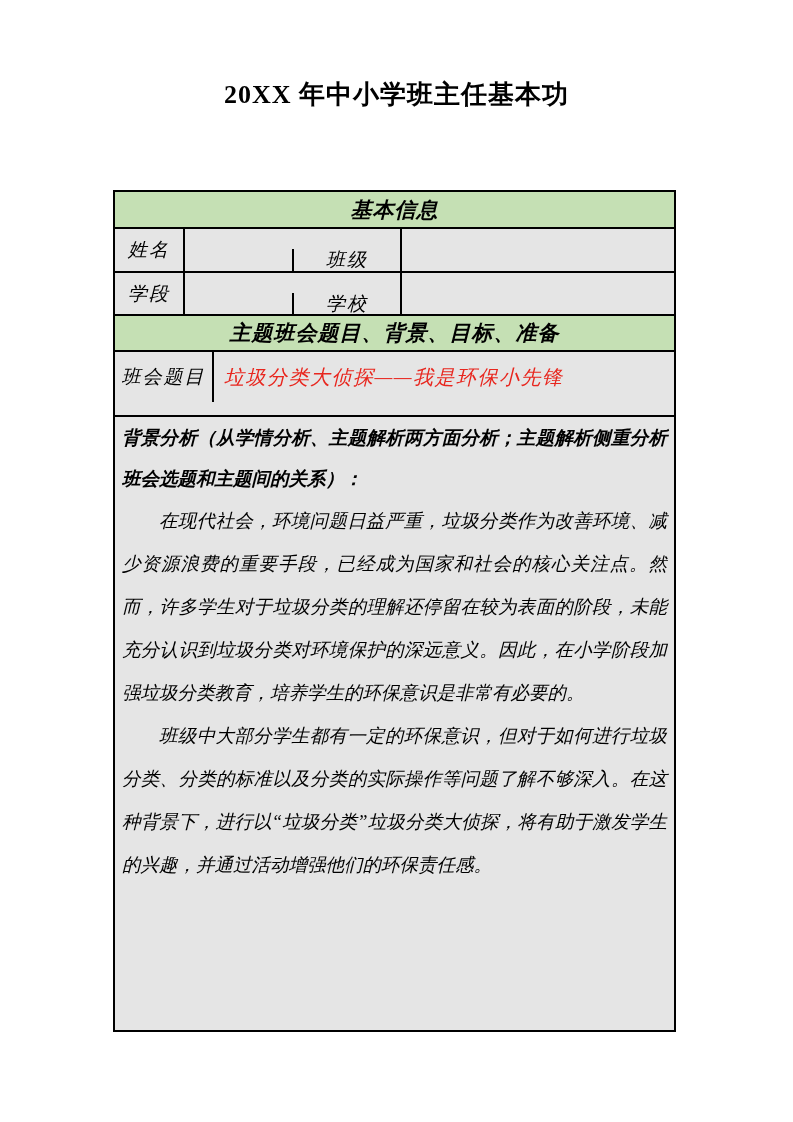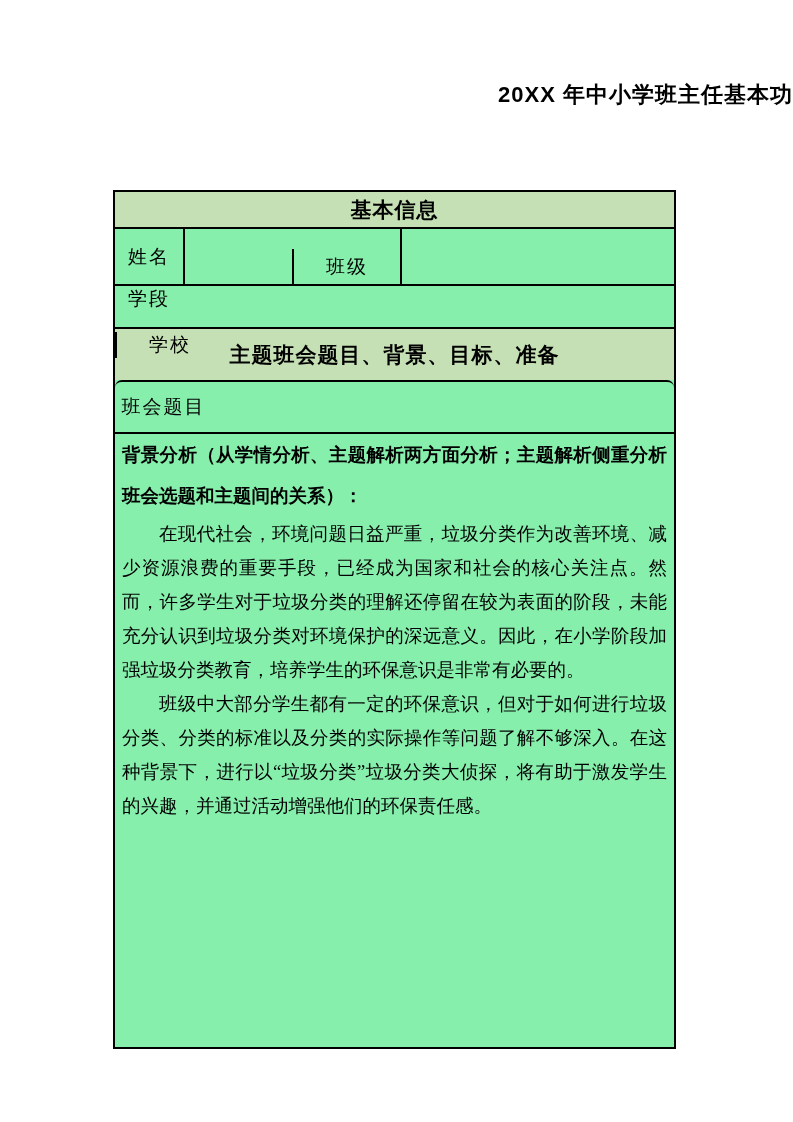--- a/index.html
+++ b/index.html
@@ -8,77 +8,77 @@
     width: 793px; height: 1122px;
     background: #ffffff;
     font-family: "Liberation Serif", serif;
     overflow: hidden;
   }
   .page { position: relative; width: 793px; height: 1122px; background: #fff; }
 
   
   .title-block { padding-top: 66px; text-align: center; }
   .title-line {
-    font-size: 22px; font-weight: bold; line-height: 57px;
+    font-size: 26px; font-weight: bold; line-height: 57px;
     letter-spacing: 1px; color: #000;
-    font-family: Liberation Sans, sans-serif;
-    text-align: right;
+    font-family: Liberation Serif, serif;
   }
   .title-red { color: var(--title-red, #ff0000); }
 
   
   .doc-table {
     position: absolute; left: 113px; top: 190px;
     width: 563px;
     border: 2px solid #000;
-    background: #86efac;
+    background: #e5e5e5;
+    font-style: italic;
   }
   .t-row { display: flex; border-top: 2px solid #000; }
   .t-row:first-child { border-top: none; }
   .cell { border-left: 2px solid #000; }
   .cell:first-child { border-left: none; }
 
   .sec-header {
     background: var(--header-bg, #c5e0b4);
     align-items: center; justify-content: center;
     font-family: "Liberation Sans", sans-serif;
     font-weight: bold; font-size: 21px; letter-spacing: 1px; color: #000;
   }
   .h-sec1 { height: 35px; }
-  .h-sec2 { height: 53px; }
+  .h-sec2 { height: 36px; }
 
-  .info-row-1 { height: 57px; }
-  .info-row-2 { height: 43px; flex-direction: column; }
+  .info-row-1 { height: 44px; }
+  .info-row-2 { height: 43px; }
   .label-cell {
     display: flex; align-items: center; justify-content: center;
     font-size: 19px; letter-spacing: 2px; color: #000;
   }
   .c1 { width: 68px; }
   .c2 { width: 109px; }
   .c3 { width: 108px; margin-top: 20px; }
   .c4 { flex: 1; }
 
-  .topic-row { height: 52px; border-radius: 7px; }
+  .topic-row { height: 52px; }
   .topic-label-cell { width: 97px; }
   .topic-value-cell {
     flex: 1; display: flex; align-items: center;
     padding-left: 10px;
     color: var(--content-red, #e8261e);
     font-size: 20px; letter-spacing: 1.5px;
   }
 
-  .content-row { height: 615px; }
+  .content-row { height: 615px; margin-top: 13px; }
   .content-cell { width: 100%; padding: 1px 7px 0 7px; }
   .content-cell p { margin: 0; color: #000; }
   .bhead {
     font-weight: bold; font-size: 18.5px; line-height: 41px;
     text-align: justify;
   }
   .para {
-    font-size: 18.5px; line-height: 34px;
+    font-size: 18.5px; line-height: 43px;
     text-align: justify; text-indent: 2em;
   }
 </style>
 </head>
 <body>
 
 <div class="page">
 
   <div class="title-block">
     <div class="title-line">20XX 年中小学班主任基本功</div>
@@ -103,20 +103,21 @@
       <div class="cell label-cell c3">学校</div>
       <div class="cell c4"></div>
     </div>
 
     <div class="t-row sec-header h-sec2">
       <span>主题班会题目、背景、目标、准备</span>
     </div>
 
     <div class="t-row topic-row">
       <div class="cell label-cell topic-label-cell">班会题目</div>
+      <div class="cell topic-value-cell">垃圾分类大侦探——我是环保小先锋</div>
     </div>
 
     <div class="t-row content-row">
       <div class="cell content-cell">
         <p class="bhead">背景分析（从学情分析、主题解析两方面分析；主题解析侧重分析班会选题和主题间的关系）：</p>
         <p class="para">在现代社会，环境问题日益严重，垃圾分类作为改善环境、减少资源浪费的重要手段，已经成为国家和社会的核心关注点。然而，许多学生对于垃圾分类的理解还停留在较为表面的阶段，未能充分认识到垃圾分类对环境保护的深远意义。因此，在小学阶段加强垃圾分类教育，培养学生的环保意识是非常有必要的。</p>
         <p class="para">班级中大部分学生都有一定的环保意识，但对于如何进行垃圾分类、分类的标准以及分类的实际操作等问题了解不够深入。在这种背景下，进行以“垃圾分类”垃圾分类大侦探，将有助于激发学生的兴趣，并通过活动增强他们的环保责任感。</p>
       </div>
     </div>
 

